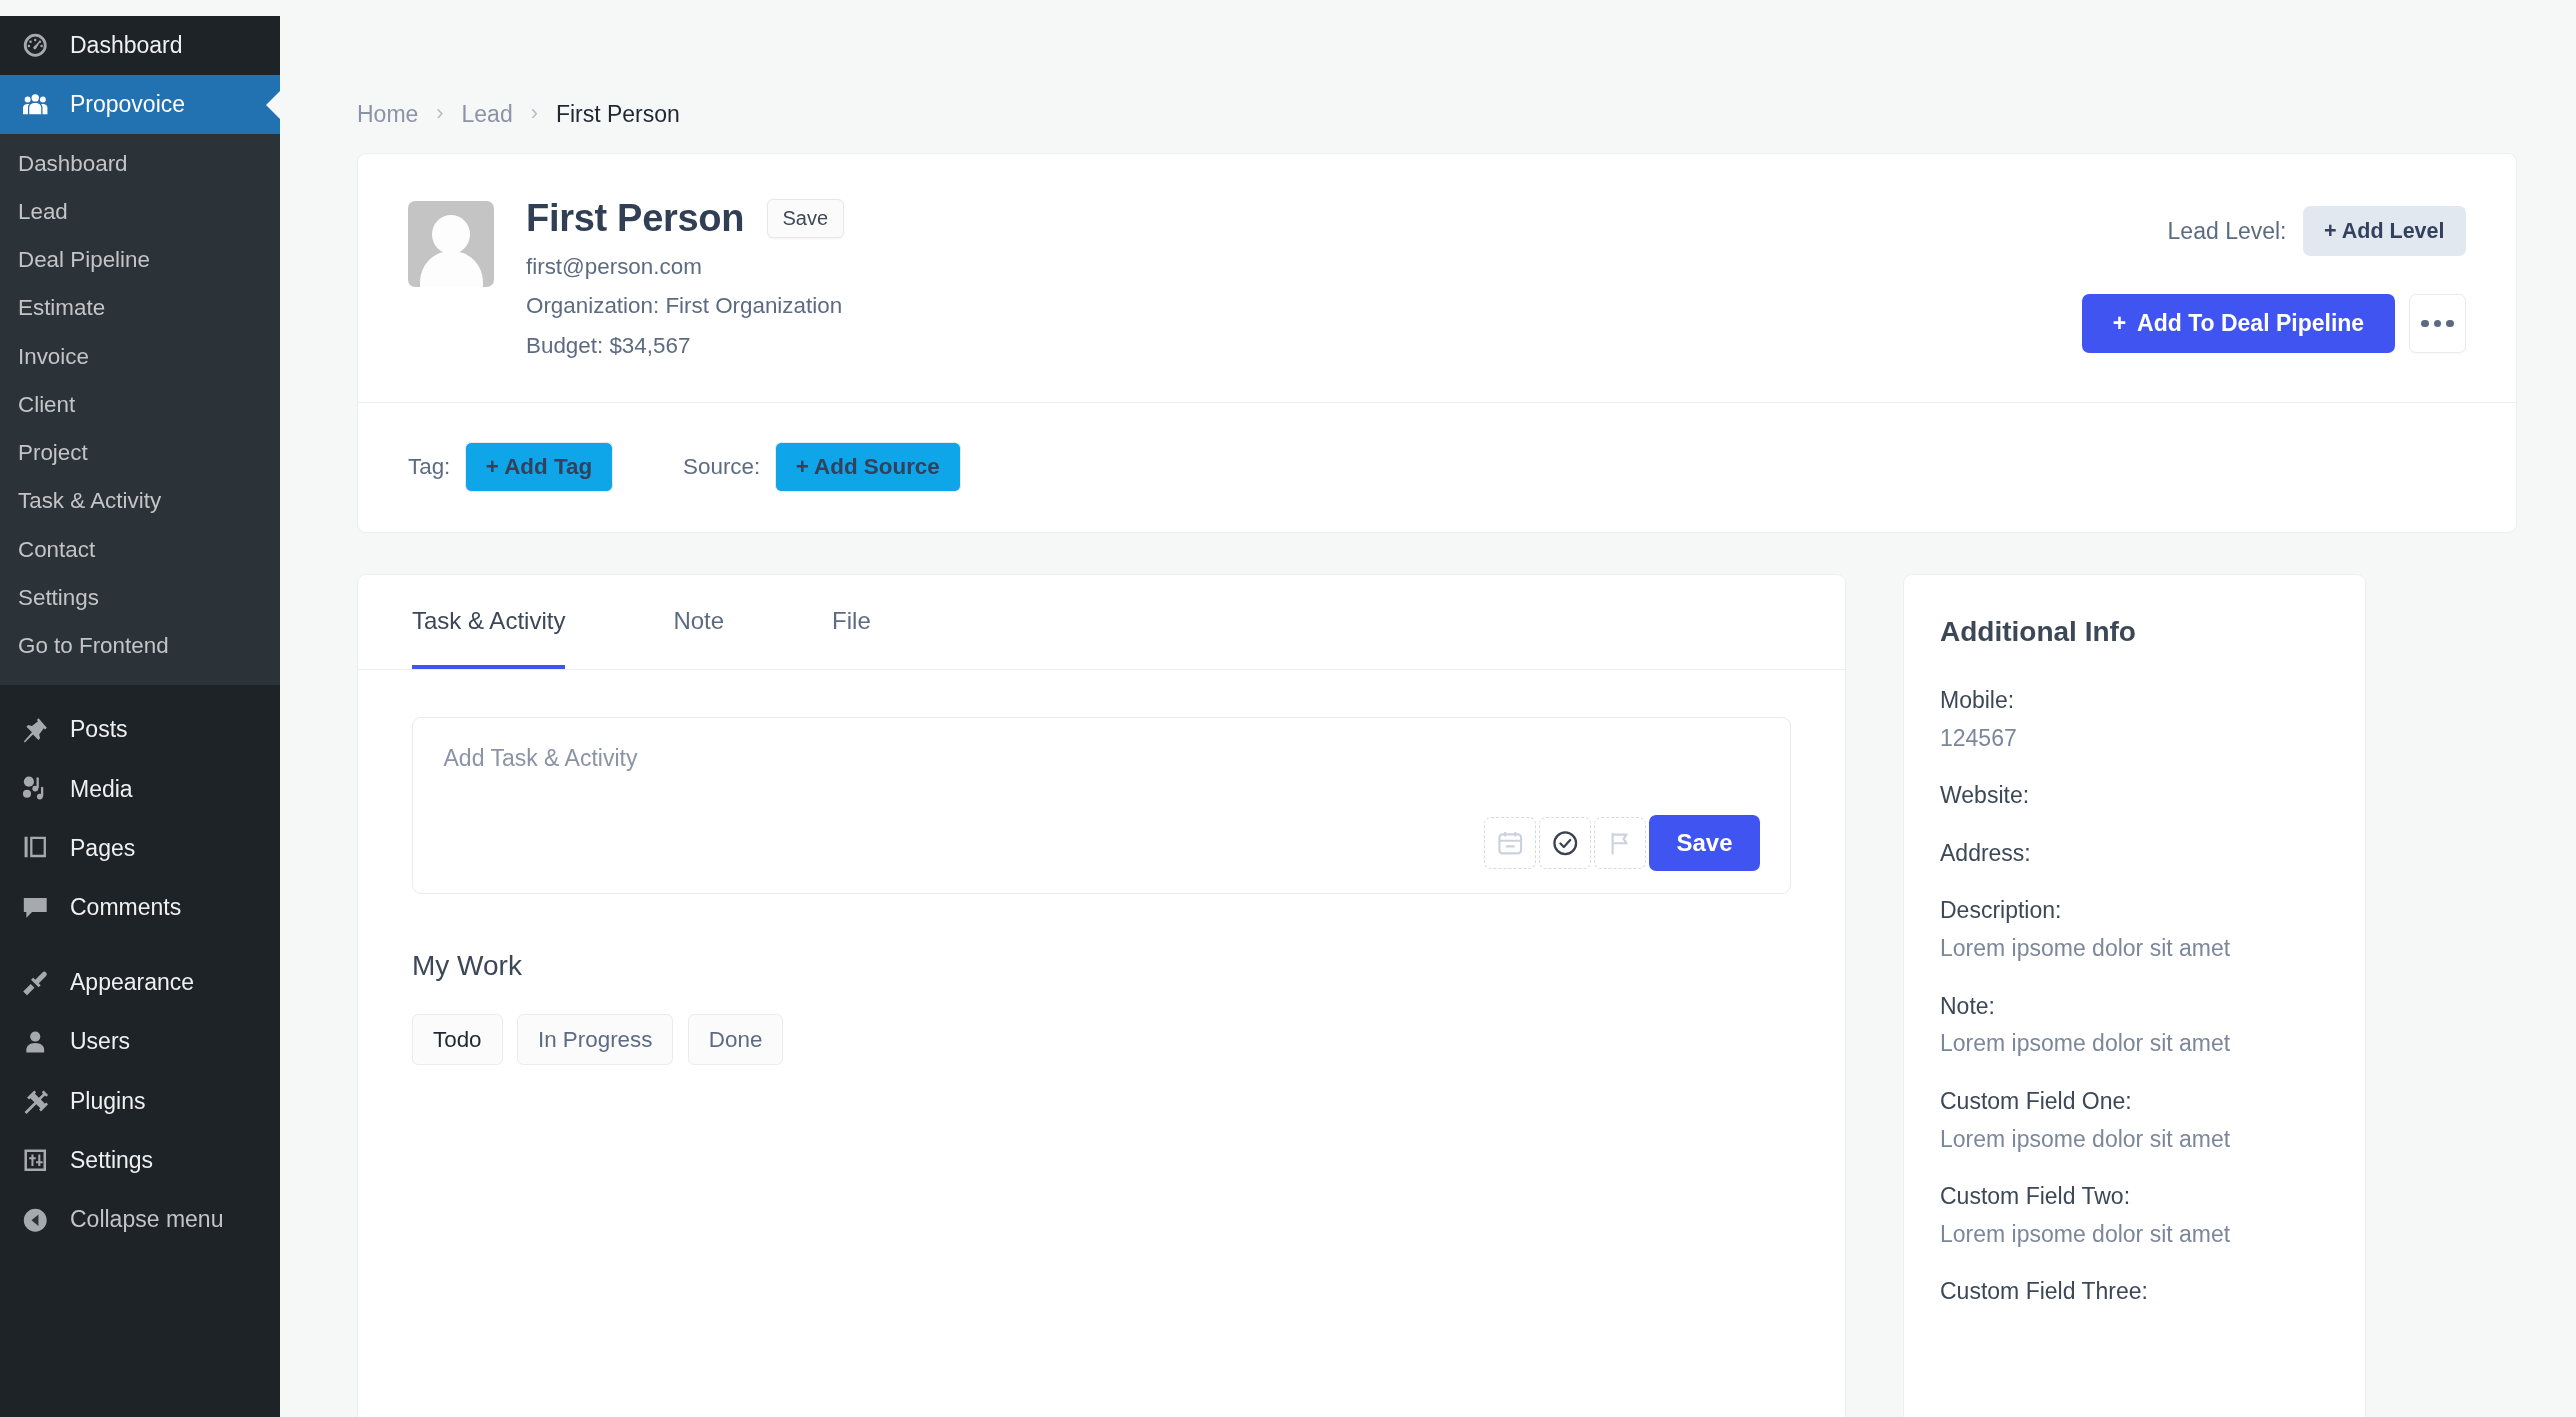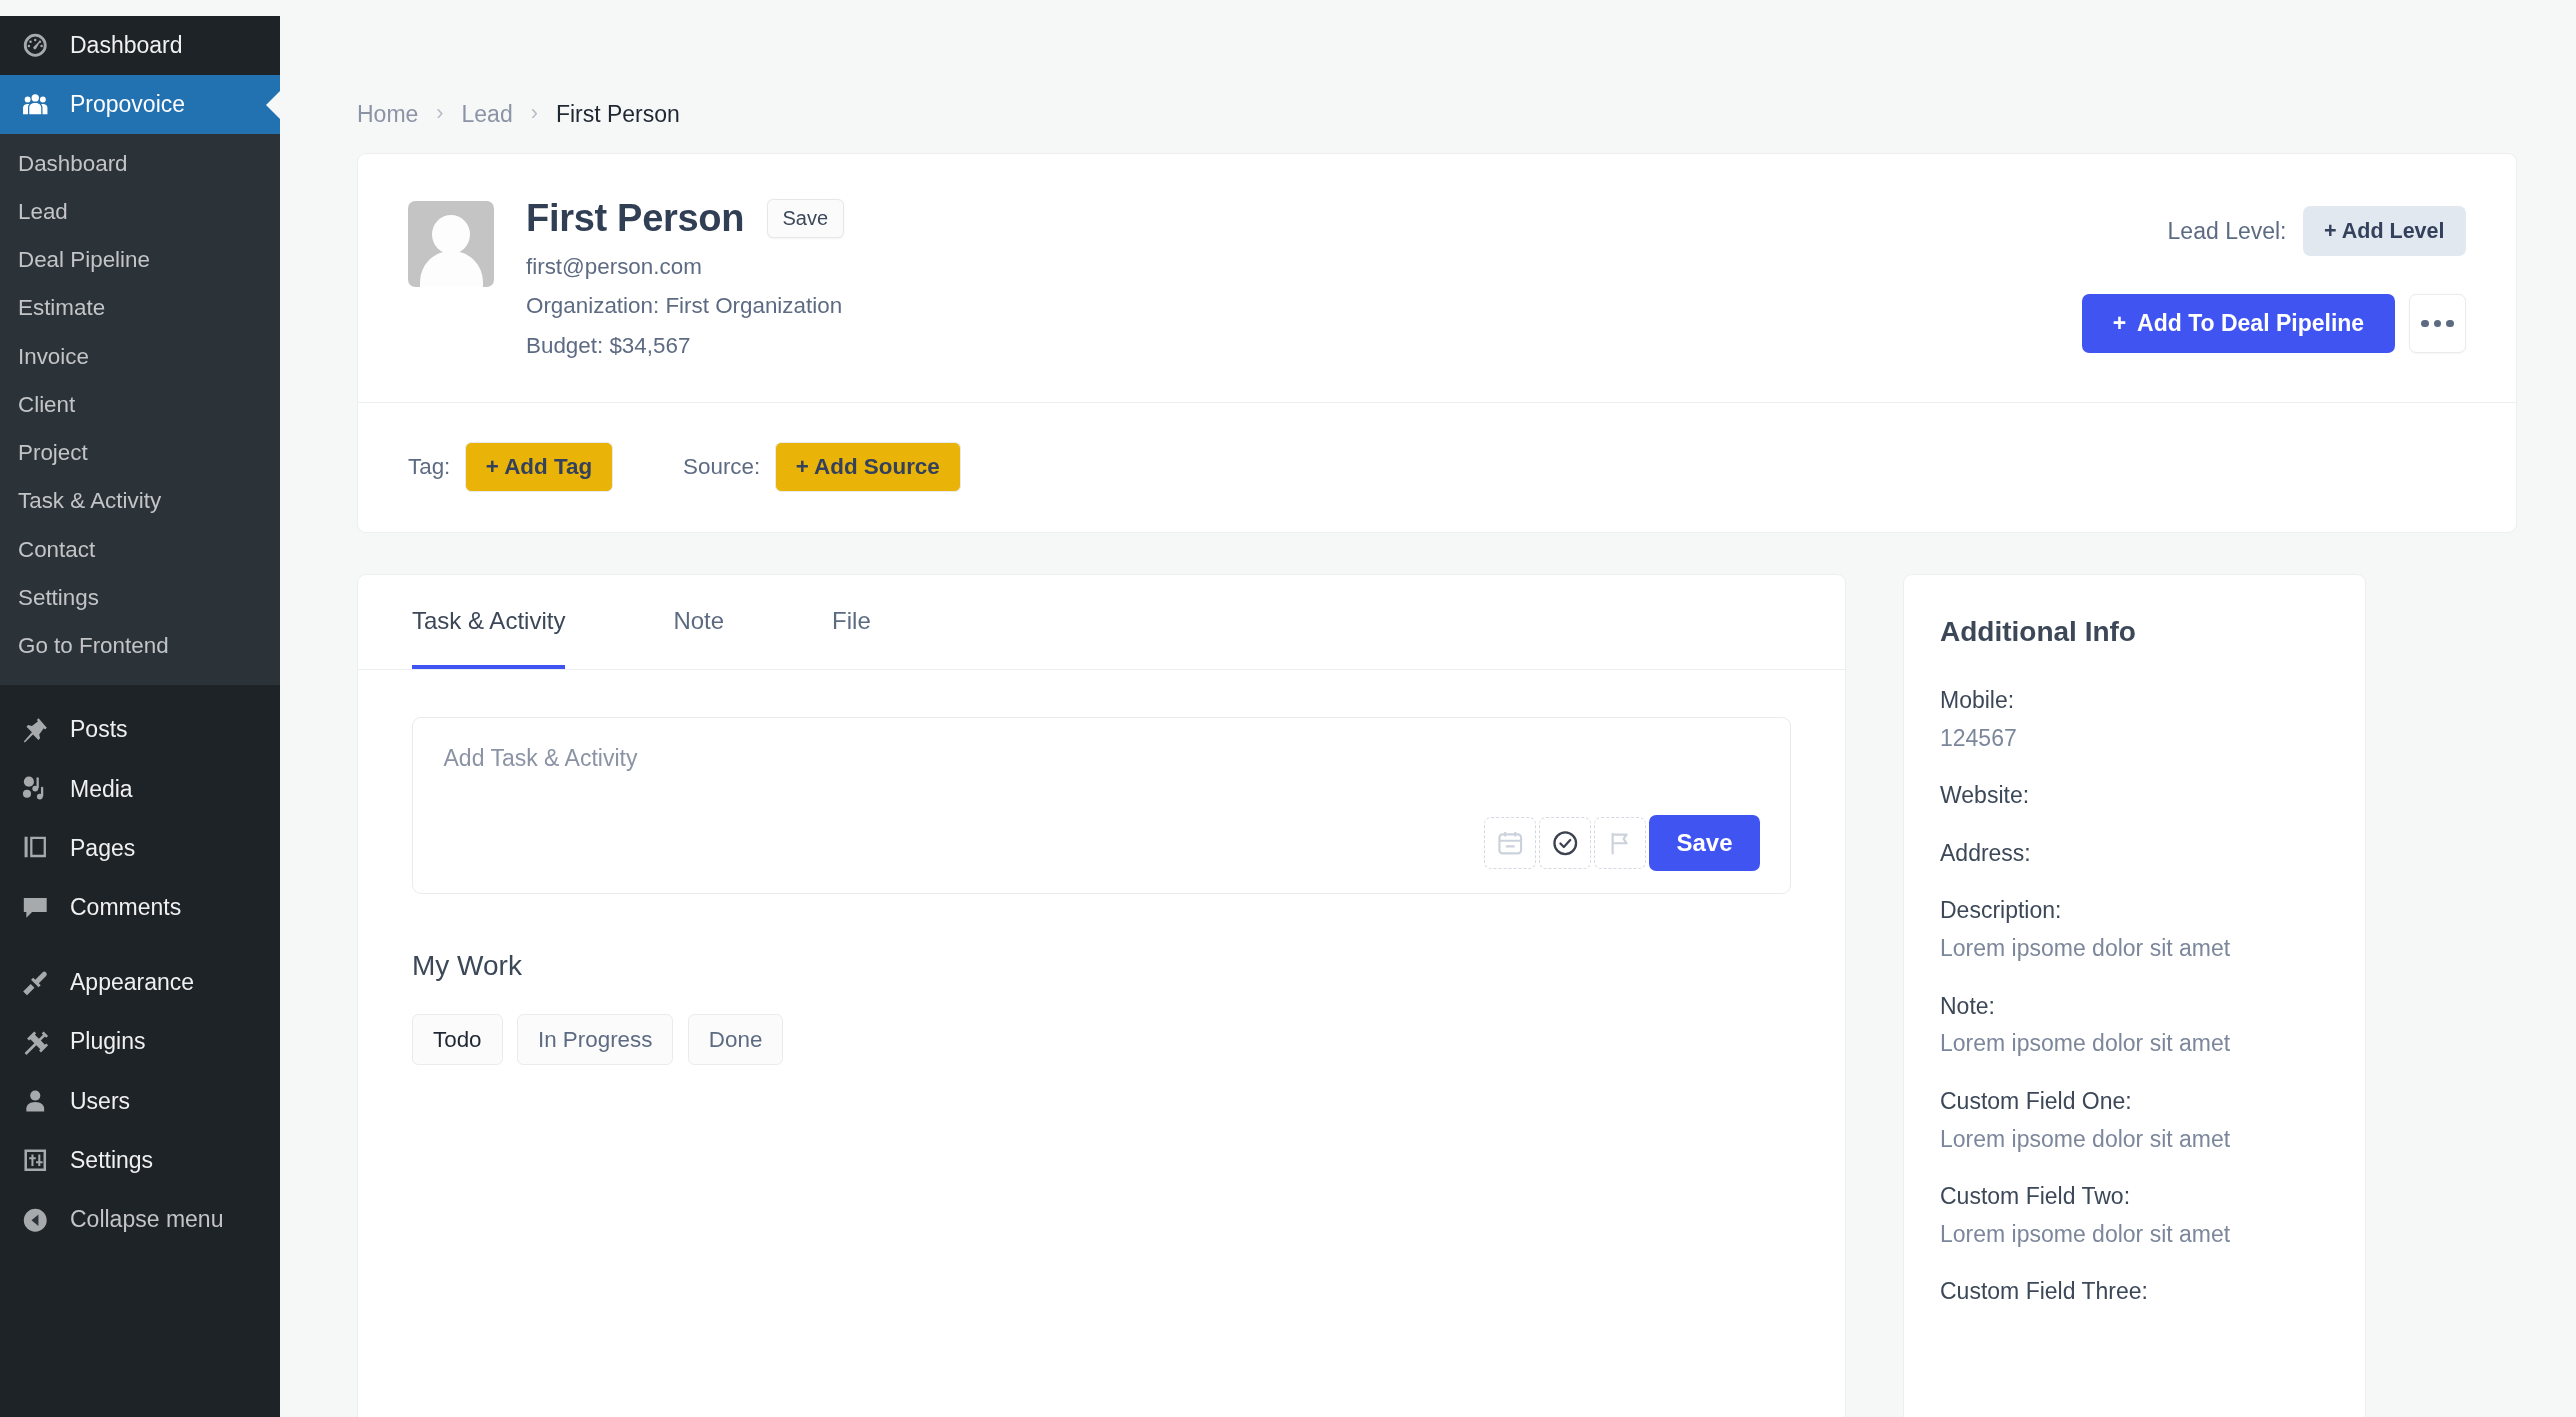--- a/index.html
+++ b/index.html
@@ -97,21 +97,21 @@
     background: #fff; border: 0.9px solid #e9ebef; border-radius: 7.2px;
     width: 57px; height: 59px; display: flex; align-items: center; justify-content: center;
     cursor: pointer; gap: 5.4px; box-shadow: 0 0.9px 1.8px rgba(16,24,40,.04);
   }
   .dots-btn i { width: 7.2px; height: 7.2px; border-radius: 50%; background: #5d6b82; display: block; }
   .divider { height: 0.9px; background: #eceef1; }
   .tagsource { display: flex; align-items: center; padding: 40px 50px; gap: 70px; }
   .ts-group { display: flex; align-items: center; gap: 14.4px; }
   .ts-label { font-size: 22.4px; color: #5d6b82; }
   .ts-btn {
-    background: #eab308; border: 0.9px solid #e9ebef; border-radius: 6.3px;
+    background: #0ea5e9; border: 0.9px solid #e9ebef; border-radius: 6.3px;
     padding: 10.8px 20px; font-size: 22.4px; font-weight: bold; color: #33415c; cursor: pointer;
   }
 
   
   .lower { display: flex; gap: 57px; margin-top: 41px; margin-left: 23px; }
   .lower-left { width: 1489px; }
   .lower-right { width: 463px; }
 
   .tabs { display: flex; border-bottom: 0.9px solid #eceef1; padding: 0 54px; }
   .tab {
@@ -244,34 +244,34 @@
         <svg viewBox="0 0 24 24">
             <path d="M20.5 3.5a2 2 0 00-2.8 0L12 9.2l-1.6-1.6-1.7 1.7 5.9 5.9 1.7-1.7L14.8 12l5.7-5.7a2 2 0 000-2.8zM8.4 12.6L2.5 18.5l3 3 5.9-5.9-3-3z"></path>
           </svg>
       </span>
       <span>Appearance</span>
     </div>
 
     <div class="wp-item">
       <span class="ic">
         <svg viewBox="0 0 24 24">
-            <path d="M18.6 3.5l-1.5 1.5 1 1-3.2 3.2-3.2-3.2 1-1-1.5-1.5-5.6 5.6 1.5 1.5 1-1 3.2 3.2-7.7 7.7 1.5 1.5 7.7-7.7 3.2 3.2-1 1 1.5 1.5 5.6-5.6-1.5-1.5-1 1-3.2-3.2 3.2-3.2 1 1 1.5-1.5z"></path>
-          </svg>
-      </span>
-      <span>Plugins</span>
-    </div>
-
-    <div class="wp-item">
-      <span class="ic">
-        <svg viewBox="0 0 24 24">
             <circle cx="12" cy="7.5" r="4"></circle>
             <path d="M12 12.6c-4.2 0-7 2.3-7 5.1V20h14v-2.3c0-2.8-2.8-5.1-7-5.1z"></path>
           </svg>
       </span>
       <span>Users</span>
+    </div>
+
+    <div class="wp-item">
+      <span class="ic">
+        <svg viewBox="0 0 24 24">
+            <path d="M18.6 3.5l-1.5 1.5 1 1-3.2 3.2-3.2-3.2 1-1-1.5-1.5-5.6 5.6 1.5 1.5 1-1 3.2 3.2-7.7 7.7 1.5 1.5 7.7-7.7 3.2 3.2-1 1 1.5 1.5 5.6-5.6-1.5-1.5-1 1-3.2-3.2 3.2-3.2 1 1 1.5-1.5z"></path>
+          </svg>
+      </span>
+      <span>Plugins</span>
     </div>
 
 
     <div class="wp-item">
       <span class="ic">
         <svg viewBox="0 0 24 24">
             <path d="M3.5 3.5h17v17h-17v-17zm2 2v13h13v-13h-13zM9 7.5v2.2H7.2v1.6H9v5.2h1.6v-5.2h1.8V9.7h-1.8V7.5H9zm5.4 0v5.2h-1.8v1.6h1.8v2.2H16v-2.2h1.8v-1.6H16V7.5h-1.6z"></path>
           </svg>
       </span>
       <span>Settings</span>

